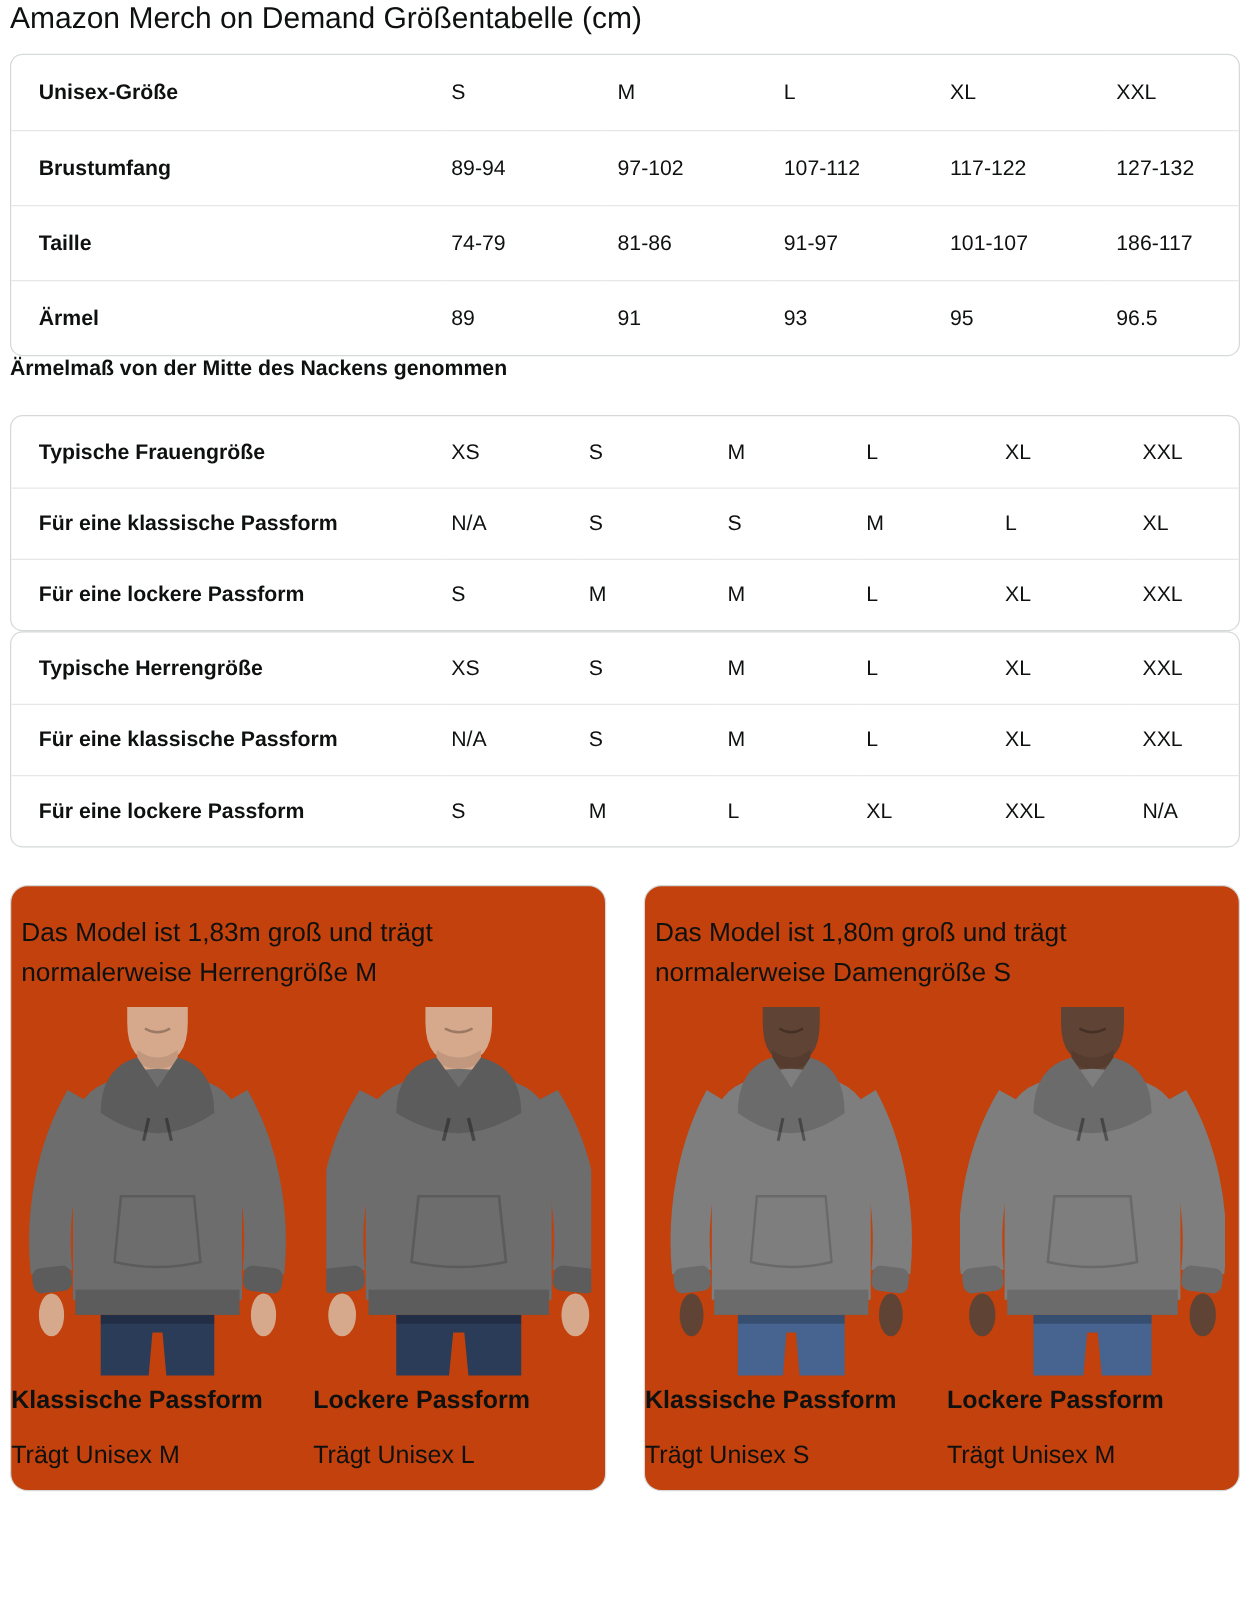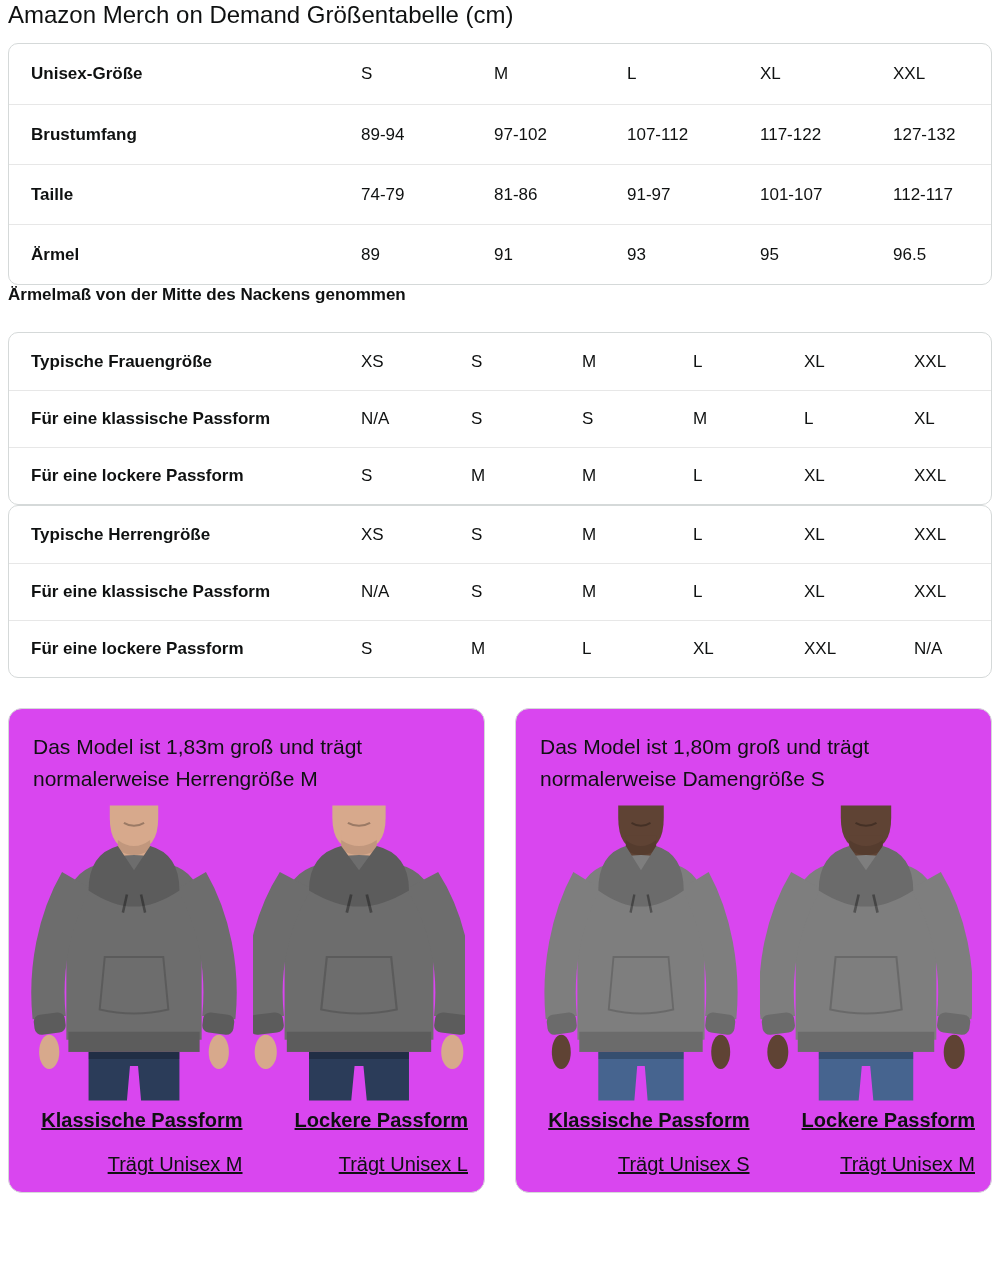--- a/index.html
+++ b/index.html
@@ -41,30 +41,30 @@
     line-height: 26px;
     margin: 32px 0 16px 0;
   }
   .fit-table-2 { margin-top: 27px; }
 
   .cards { display: flex; gap: 30px; margin-top: 30px; }
   .card {
     flex: 1;
     border: 1px solid var(--table-border, #d5d9d9);
     border-radius: 14px;
-    padding: 22px 16px 16px;
-    background: #d946ef;
+    padding: 22px 0 16px;
+    background: #c2410c;
   }
   .card-desc {
     font-size: 21px;
     line-height: 32px;
     margin: 0 8px 10px;
   }
   .figures { display: flex; gap: 8px; justify-content: center; }
-  .figure { width: 50%; text-align: right; text-decoration: underline; }
+  .figure { width: 50%; text-align: left; }
   svg.model { width: 212px; height: 296px; display: block; margin: 0 auto; }
   .fit-label { font-size: 20px; font-weight: 700; margin-top: 8px; }
   .size-label { font-size: 20px; margin-top: 21px; }
 
   .fig-male {
     --skin: var(--male-skin, #d7a98c);
     --hoodie: var(--male-hoodie, #6d6d6d);
     --hoodie-dark: var(--male-hoodie-dark, #5c5c5c);
     --jeans: var(--male-jeans, #2b3c59);
   }
@@ -144,21 +144,21 @@
         <td class="cell">107-112</td>
         <td class="cell">117-122</td>
         <td class="cell">127-132</td>
       </tr>
       <tr>
         <td class="row-label">Taille</td>
         <td class="cell">74-79</td>
         <td class="cell">81-86</td>
         <td class="cell">91-97</td>
         <td class="cell">101-107</td>
-        <td class="cell">112-117</td>
+        <td class="cell">186-117</td>
       </tr>
       <tr>
         <td class="row-label">Ärmel</td>
         <td class="cell">89</td>
         <td class="cell">91</td>
         <td class="cell">93</td>
         <td class="cell">95</td>
         <td class="cell">96.5</td>
       </tr>
     </tbody>

